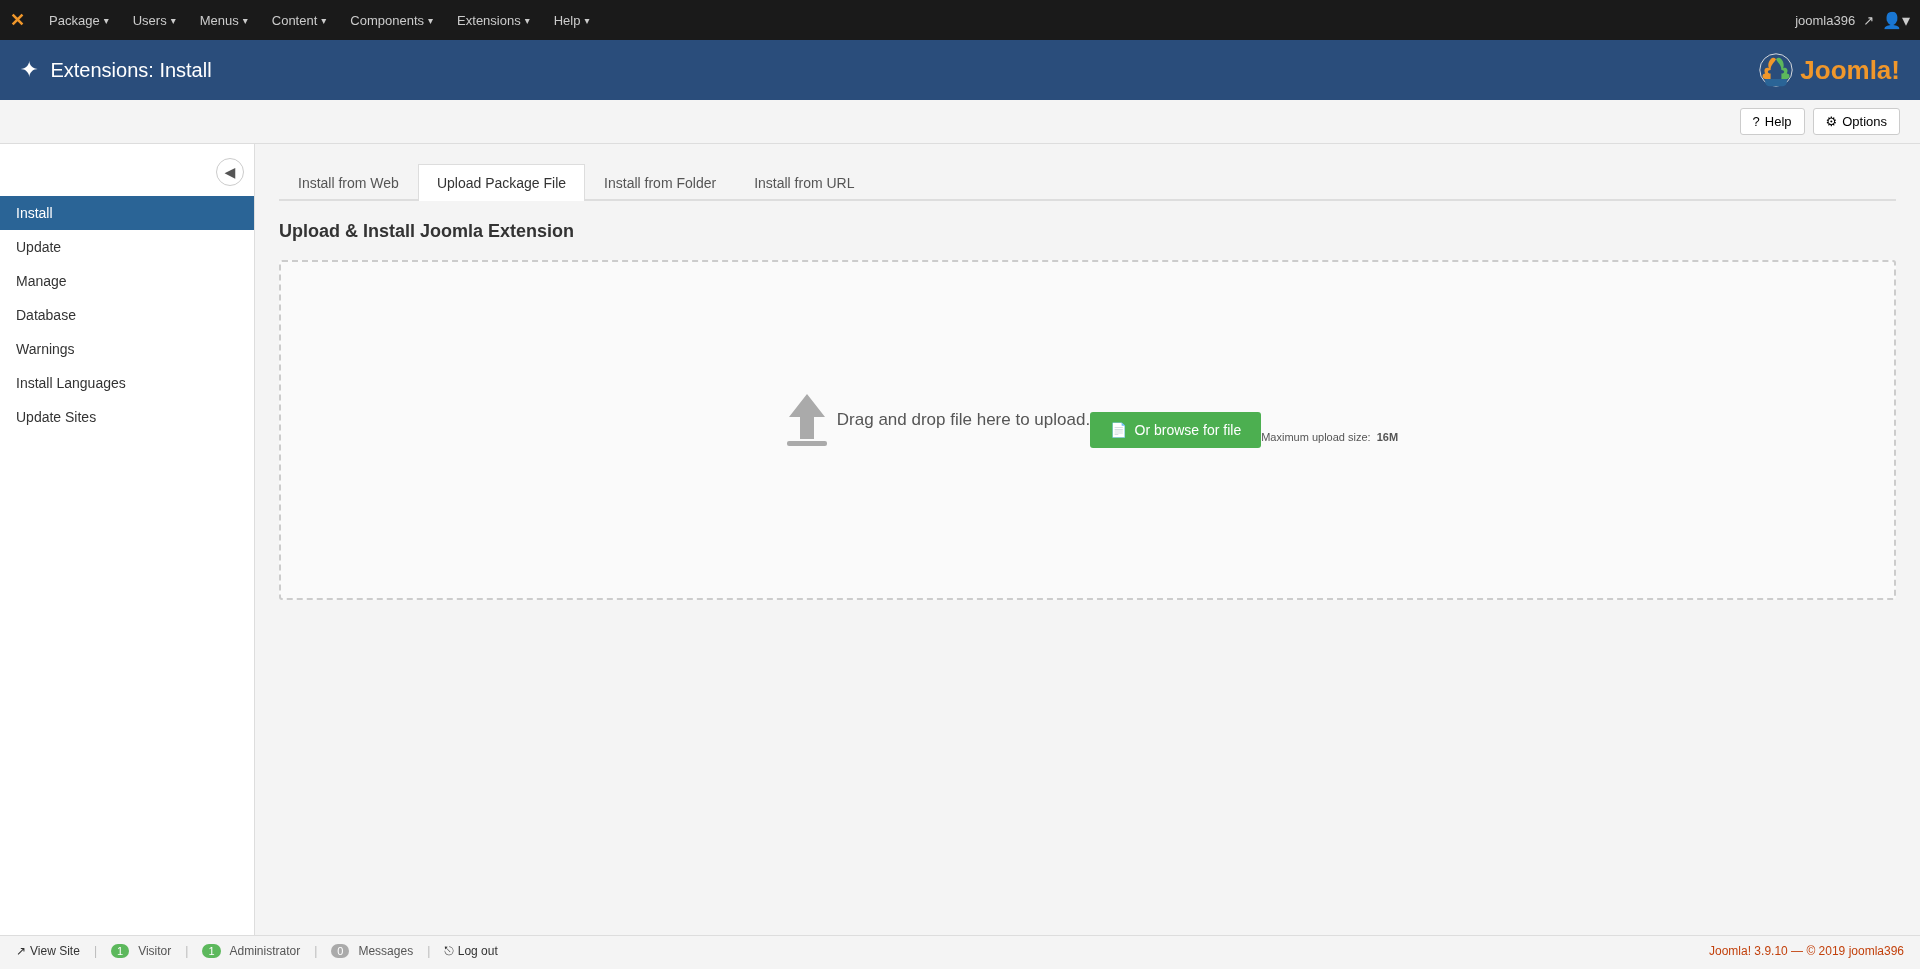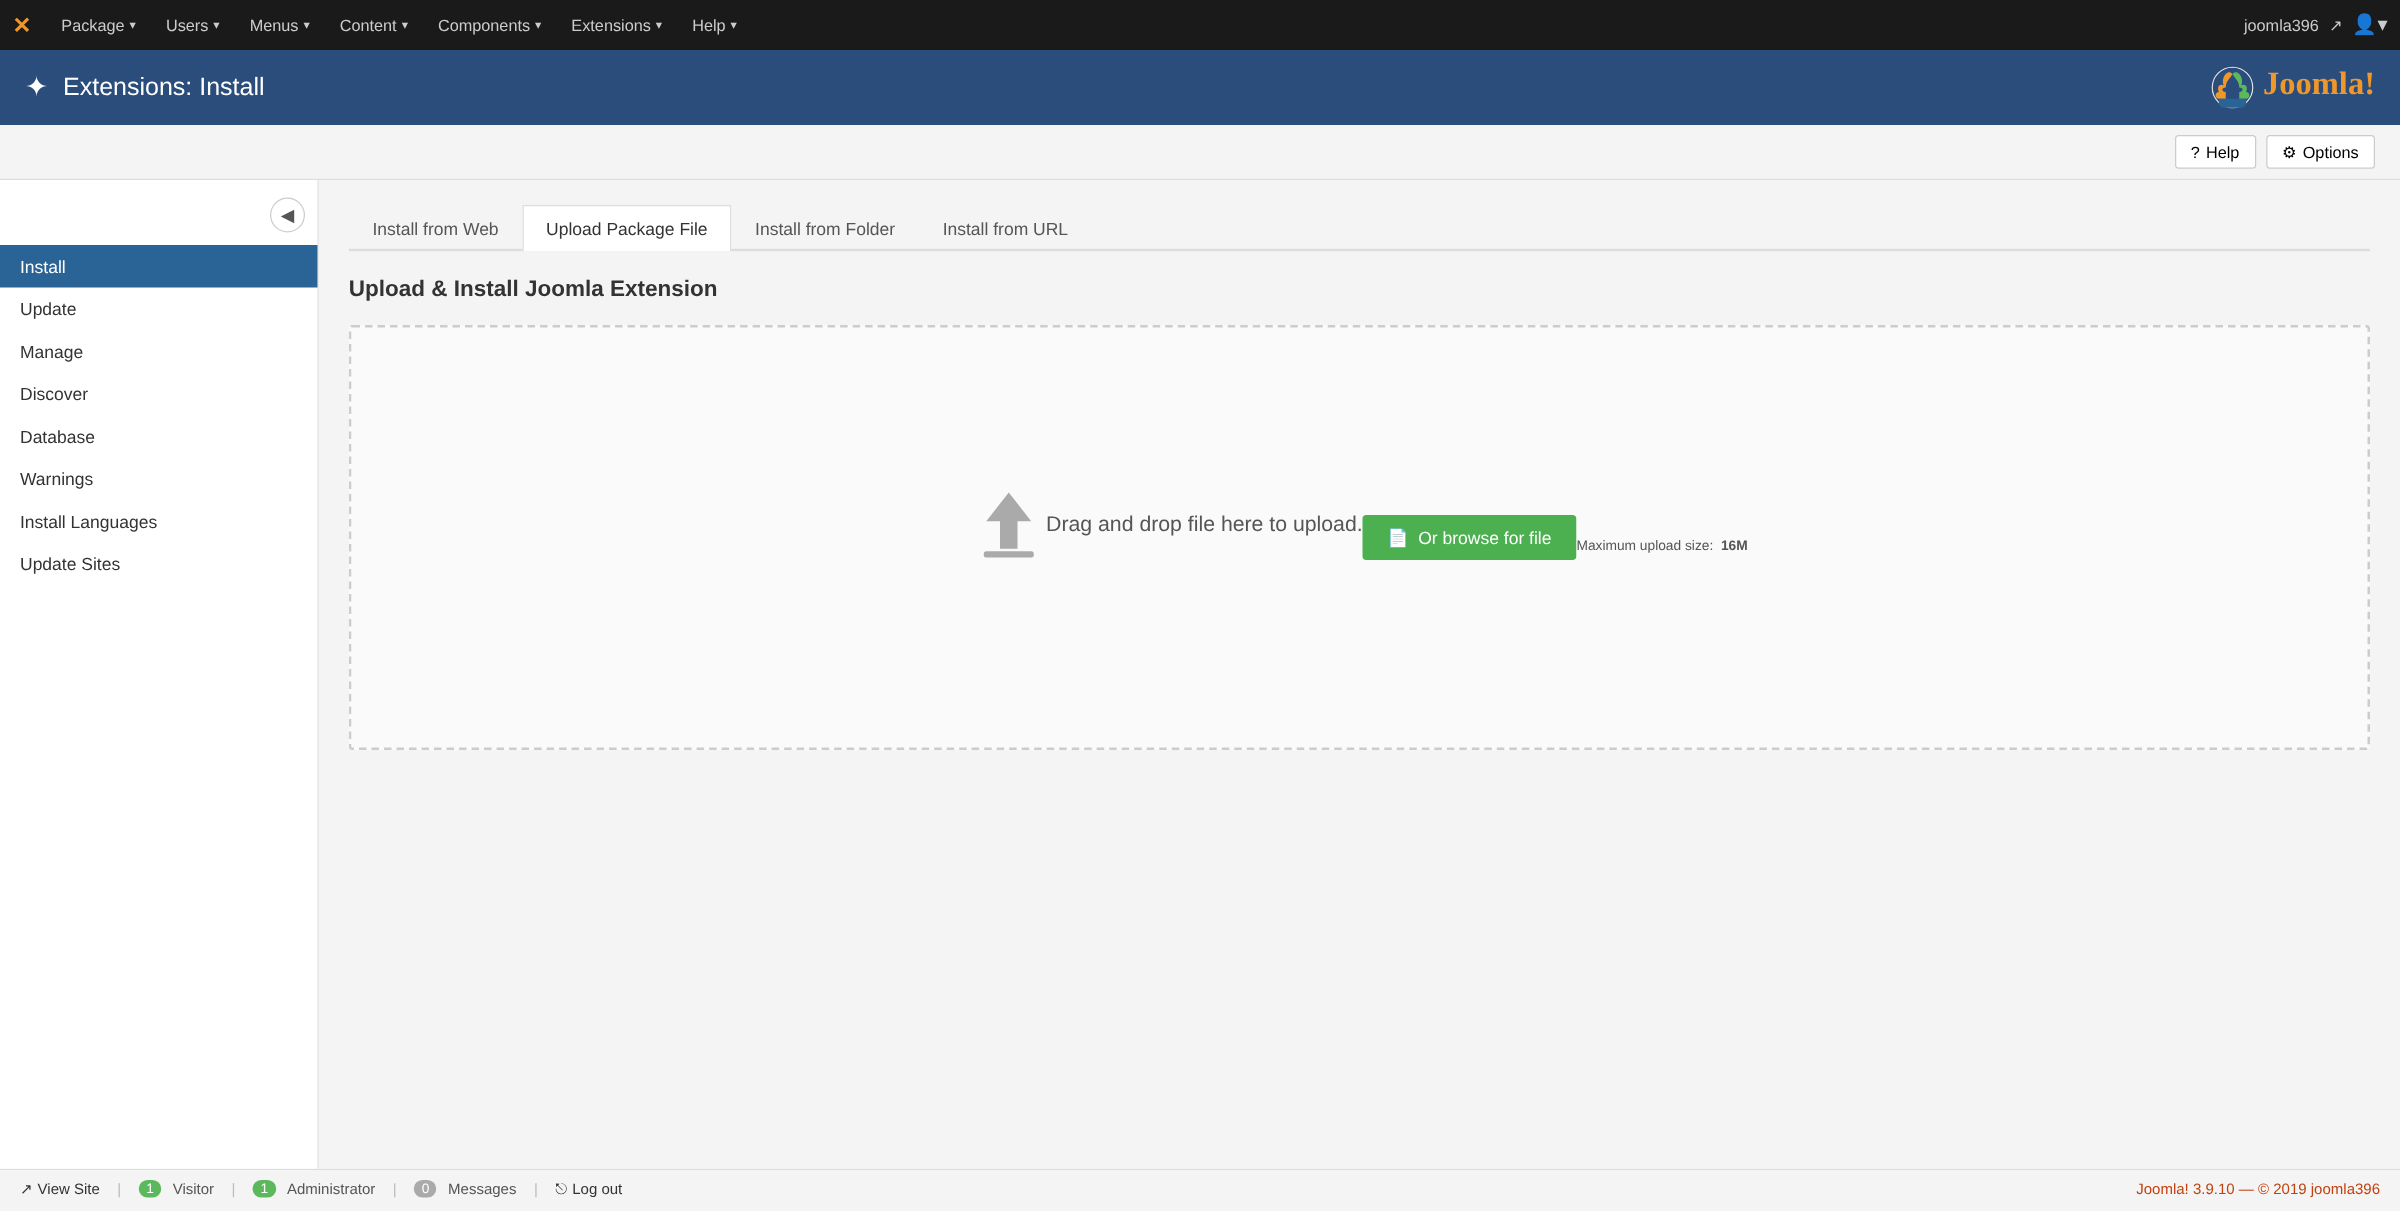--- a/index.html
+++ b/index.html
@@ -69,22 +69,21 @@
       font-size: 22px;
       margin-right: 12px;
     }
     .header-bar .page-title {
       font-size: 20px;
       font-weight: normal;
     }
     .joomla-logo {
       margin-left: auto;
       display: flex;
-      align-items: flex-start;
-      font-family: Liberation Serif, serif;
+      align-items: center;
     }
     .joomla-logo-text {
       font-size: 26px;
       font-weight: bold;
       color: #fff;
     }
     .joomla-logo-text span { color: #f0972b; }
     .joomla-logo-flame {
       width: 36px;
       height: 36px;
@@ -353,23 +352,20 @@
       <button class="sidebar-toggle-btn">◀</button>
     </div>
     <a class="sidebar-item active">
       <span>Install</span>
     </a>
     <a class="sidebar-item">
       <span>Update</span>
     </a>
     <a class="sidebar-item">
       <span>Manage</span>
-    </a>
-    <a class="sidebar-item">
-      <span>Discover</span>
     </a>
     <a class="sidebar-item">
       <span>Database</span>
     </a>
     <a class="sidebar-item">
       <span>Warnings</span>
     </a>
     <a class="sidebar-item">
       <span>Install Languages</span>
     </a>

